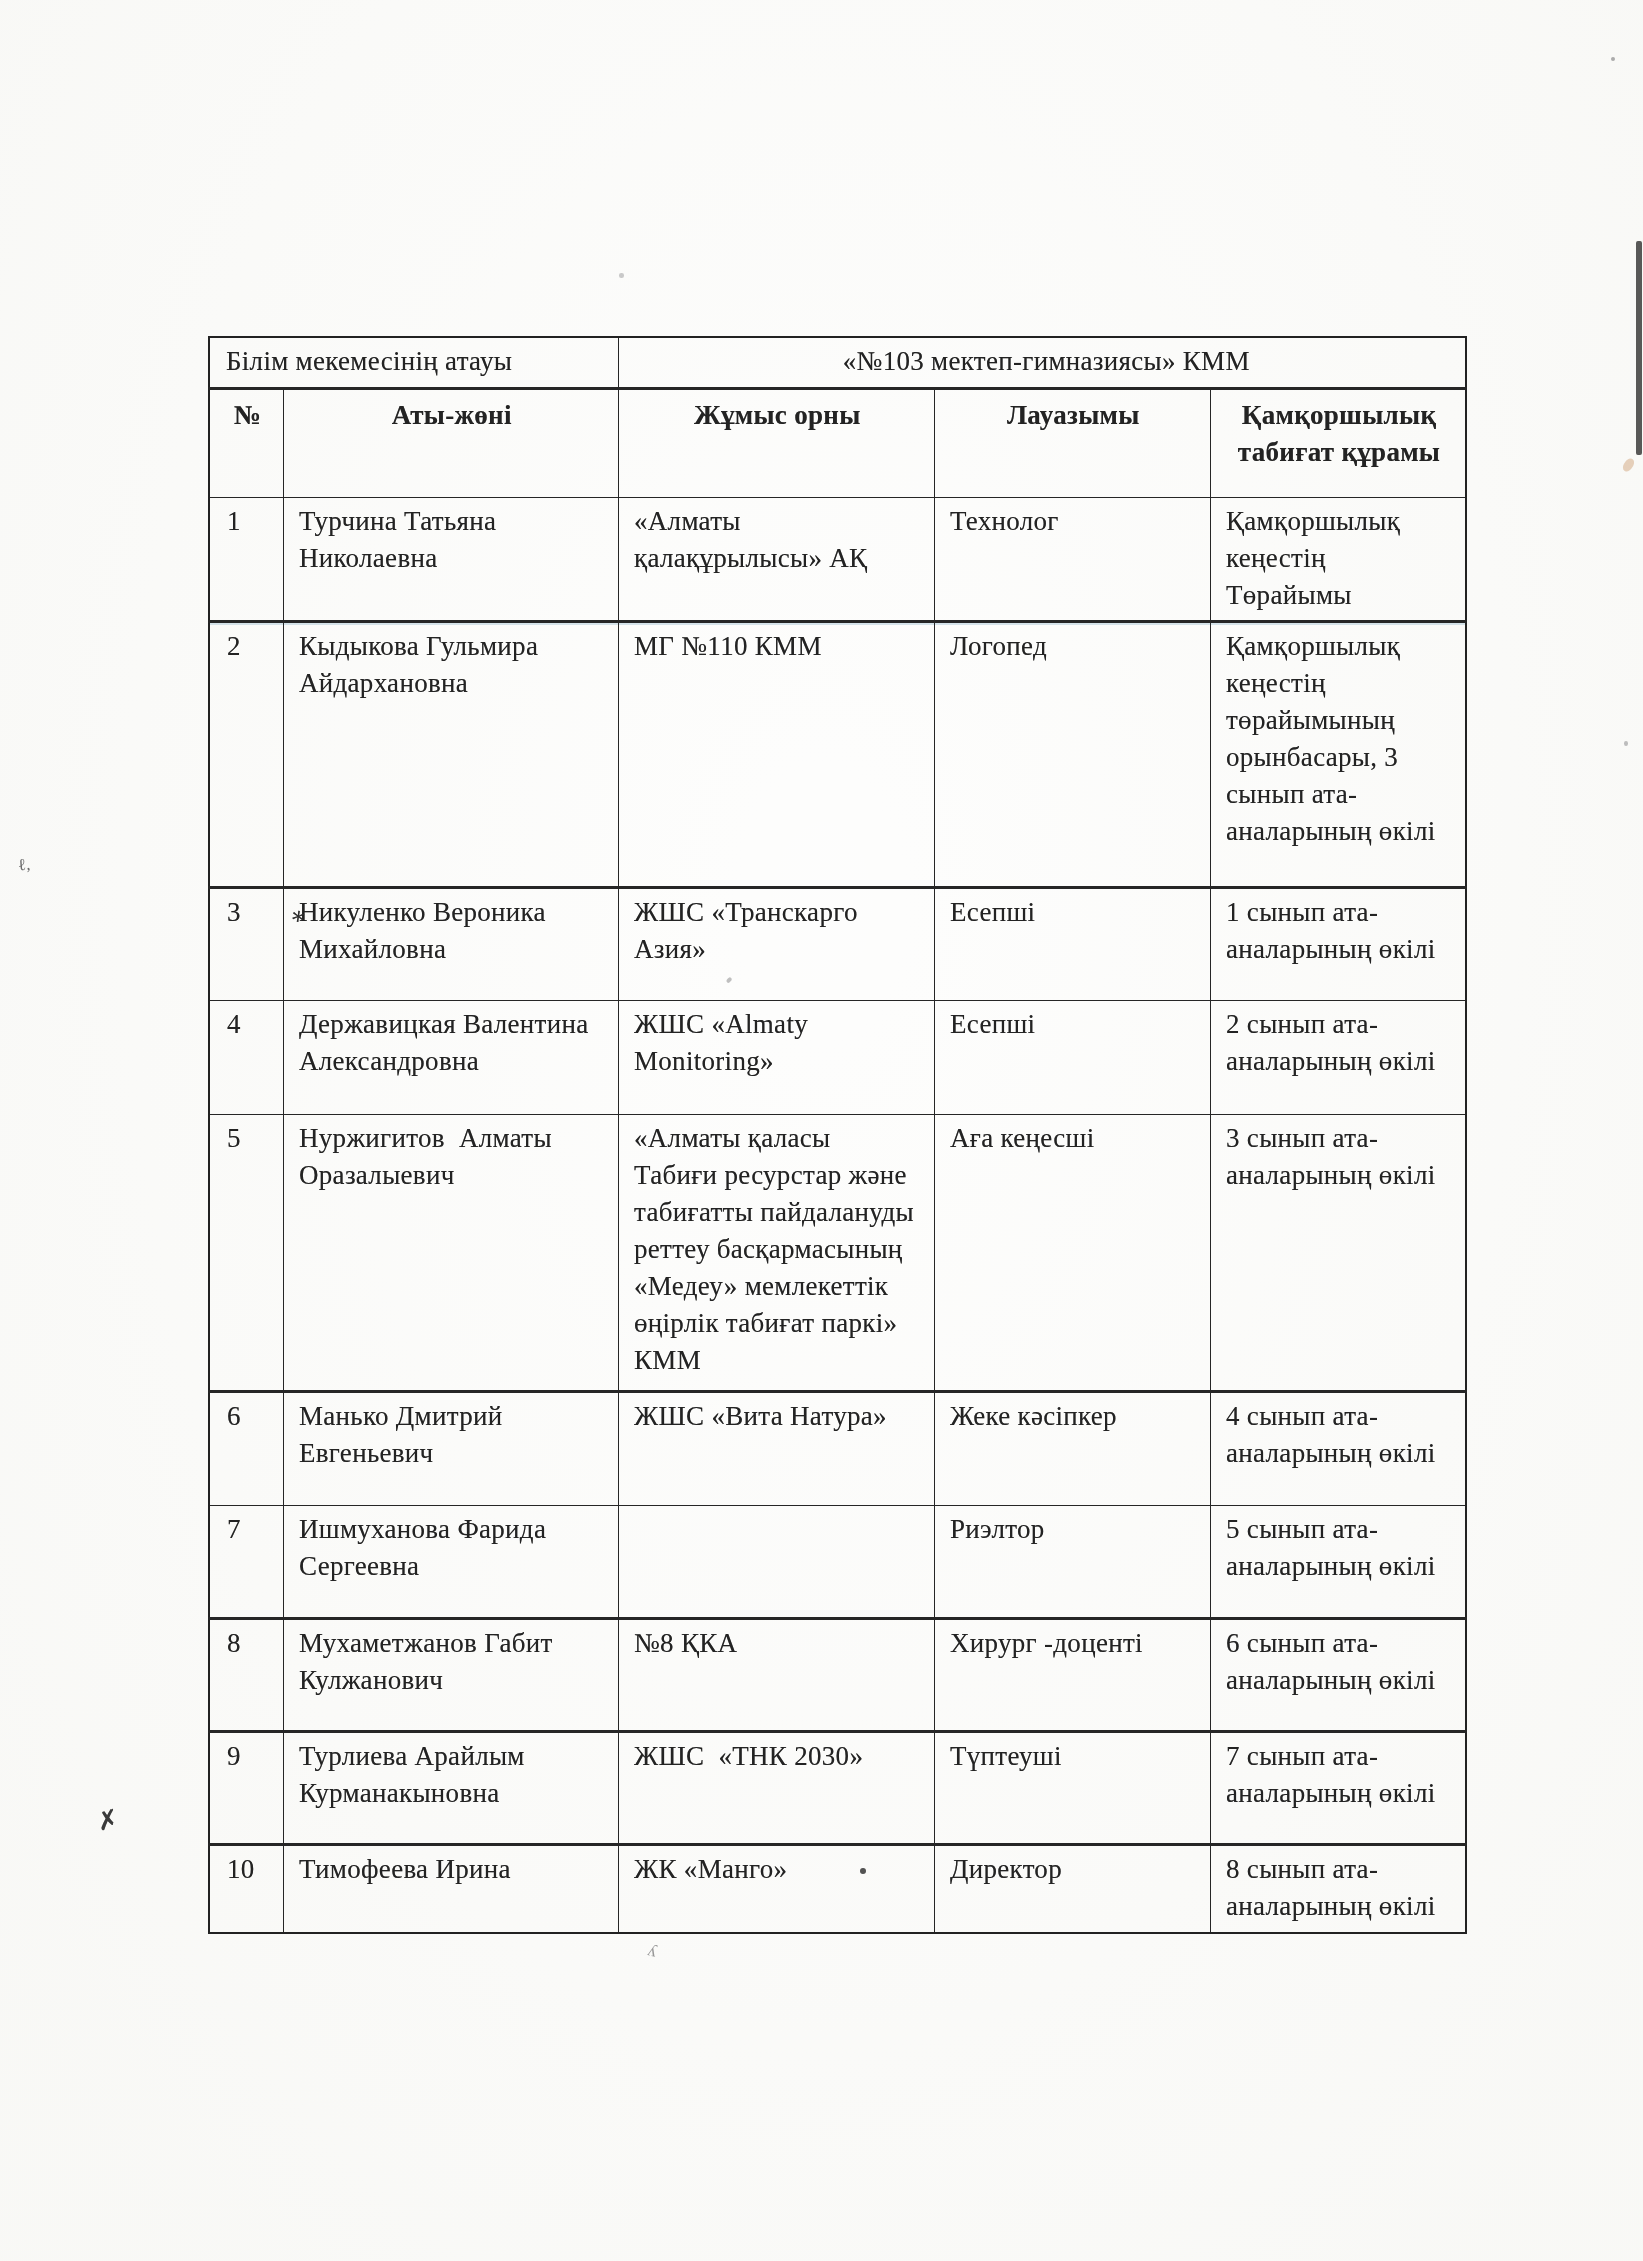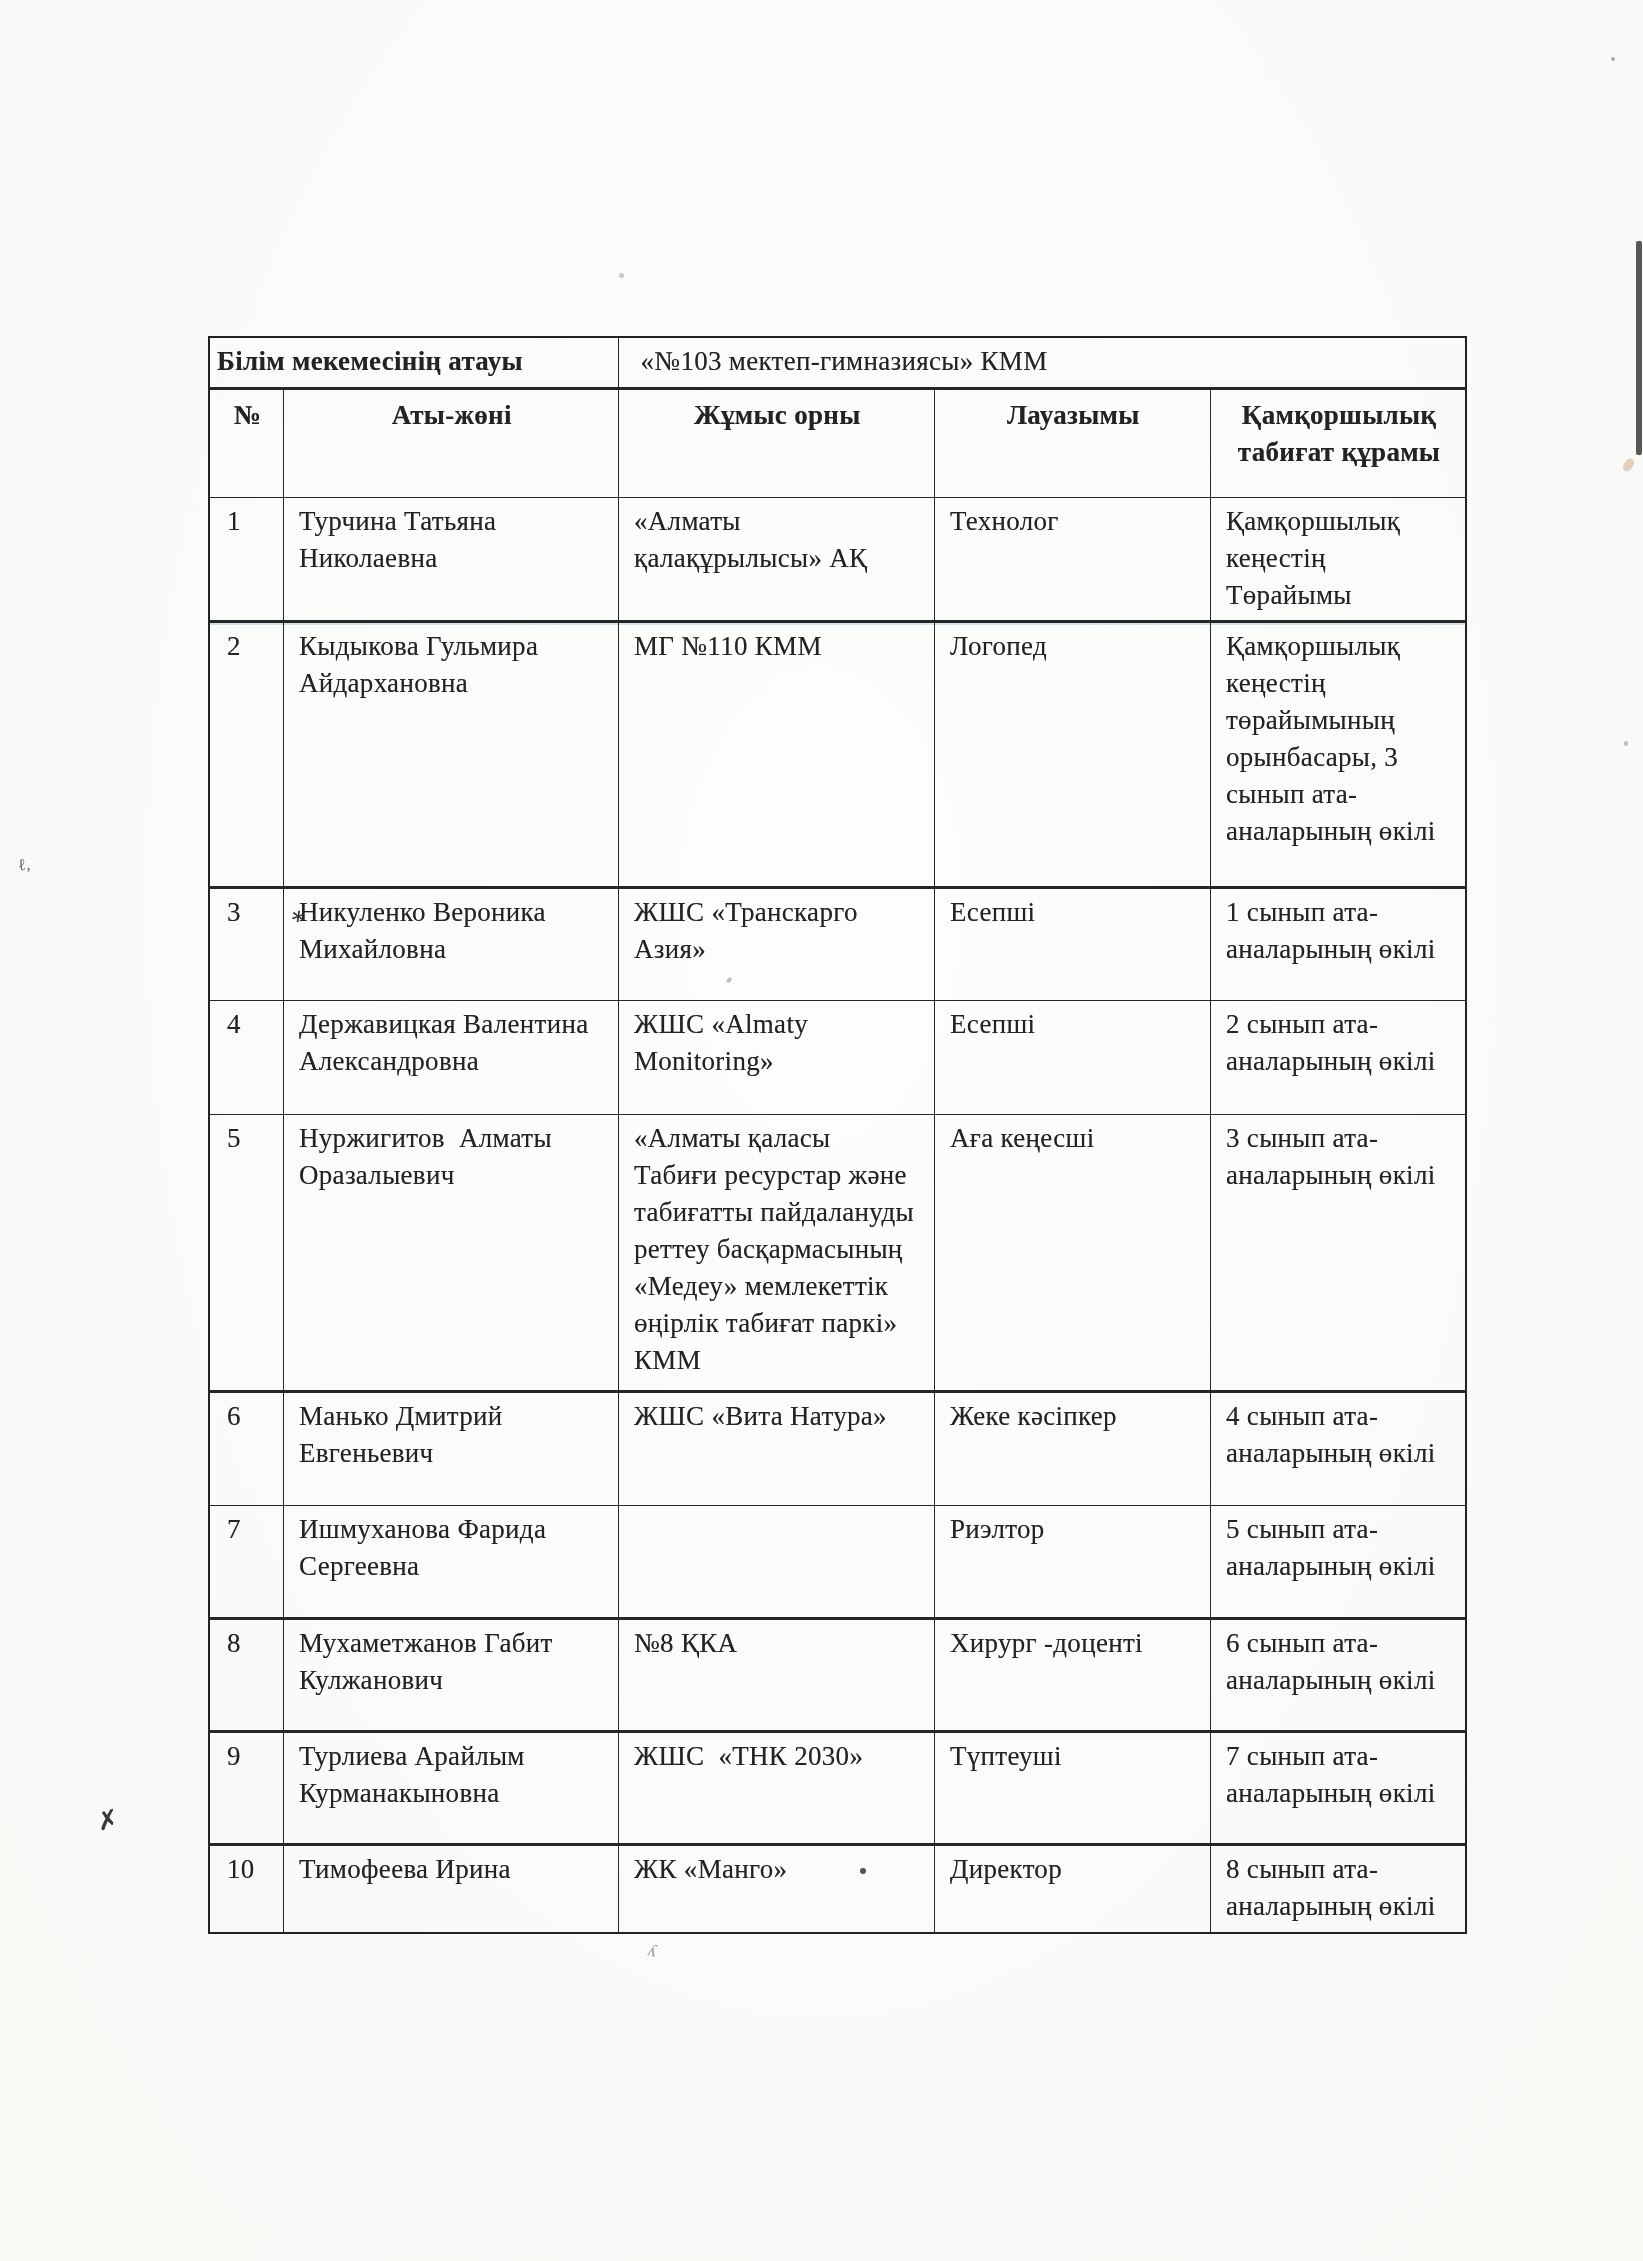--- a/index.html
+++ b/index.html
@@ -61,24 +61,24 @@
     white-space: pre-wrap;
     overflow: hidden;
   }
   .board { border: 2.6px solid #222; }
   .board th {
     font-weight: 700;
     text-align: center;
     padding-top: 7.7px;
   }
   .board td.lbl {
-    font-weight: 700;
-    padding-left: 7px;
-  }
-  .board td.val { padding-left: 22px; }
+    font-weight: 400;
+    padding-left: 16px;
+  }
+  .board td.val { padding-left: 22px; text-align: center; }
   .board td.num { padding-left: 17px; }
   tr.thick-top td, tr.thick-top th { border-top-width: 3.2px; }
   tr.blue-edge td { box-shadow: inset 0 1.9px 0 rgba(110,160,190,0.28); }
 
   
   .artifact {
     position: absolute;
     pointer-events: none;
   }
   .edge-strip {

